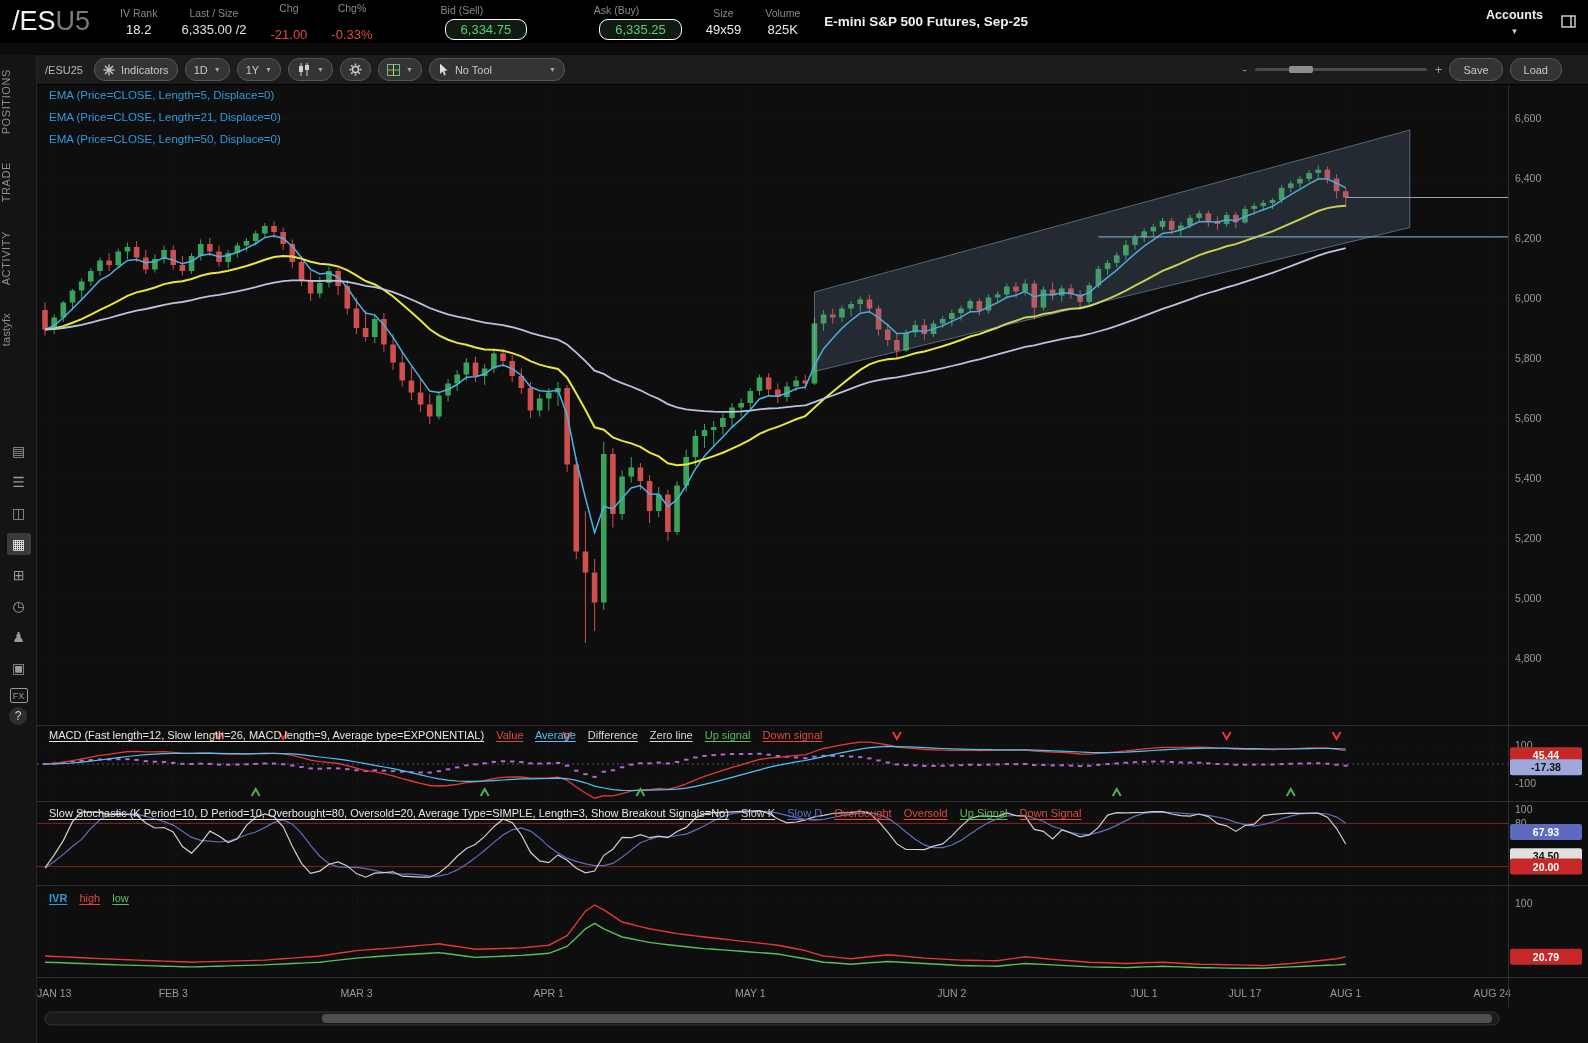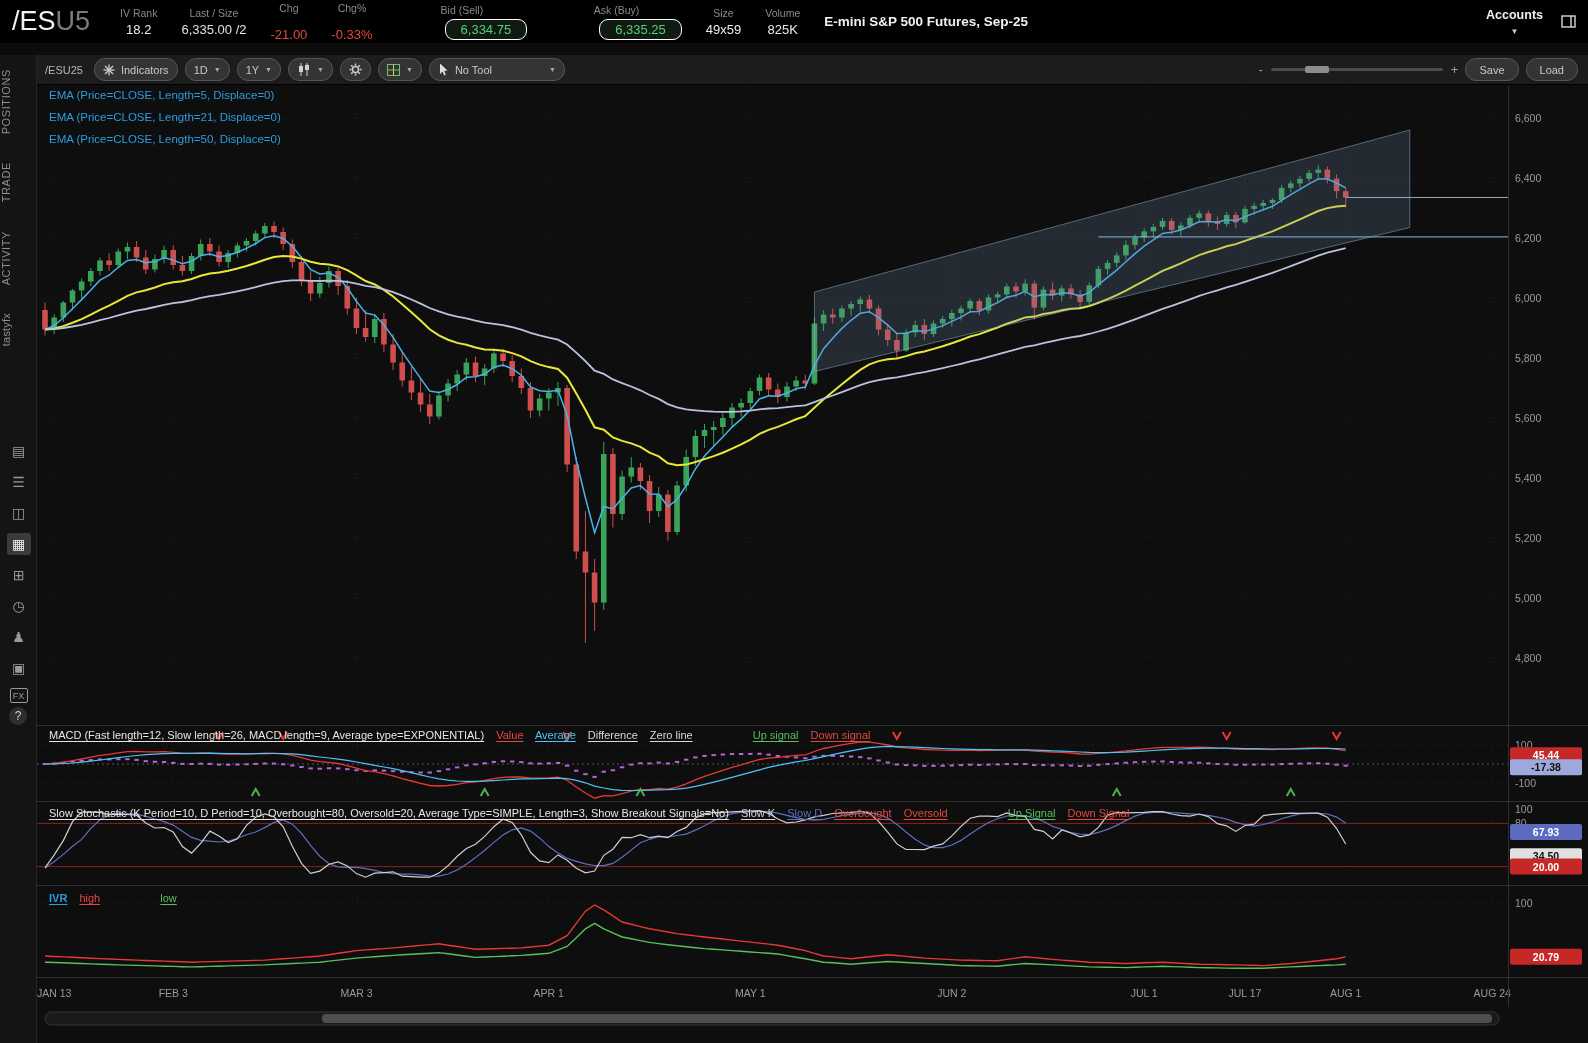--- a/index.html
+++ b/index.html
@@ -45,21 +45,21 @@
   
   .chart-area{position:absolute;left:37px;top:85px;width:1551px;height:958px;background:#0e0e0e;}
   .chart-area svg{position:absolute;left:0;top:0;}
   .axlbl{fill:#9a9a9a;font-family:"Liberation Sans",sans-serif;font-size:10.5px;}
   .bublbl{font-family:"Liberation Sans",sans-serif;font-size:10.5px;font-weight:bold;}
 
   .legend{position:absolute;font-size:11px;white-space:nowrap;pointer-events:none;}
   .ema-lbl{color:#2b9ce0;font-size:11.5px;text-align:center;}
   .lg-title{color:#e6e6e6;text-decoration:underline;text-underline-offset:2px;margin-right:9px;}
   .lg{text-decoration:underline;text-underline-offset:2px;margin-right:9px;}
-  .c-red{color:#e04a3f;} .c-blue{color:#4fc3f7;} .c-gray{color:#d8d8d8;} .c-green{color:#5abf5a;margin-left:48px;} .c-dblue{color:#5d6fc0;} .c-ivr{color:#2b9ce0;text-decoration:underline;text-underline-offset:2px;margin-right:9px;font-weight:bold;}
+  .c-red{color:#e04a3f;} .c-blue{color:#4fc3f7;} .c-gray{color:#d8d8d8;} .c-green{color:#5abf5a;} .c-dblue{color:#5d6fc0;} .c-ivr{color:#2b9ce0;text-decoration:underline;text-underline-offset:2px;margin-right:9px;font-weight:bold;}
 </style>
 </head>
 <body>
 
 <div class="app">
 
   <div class="header">
     <div class="sym">
       <span class="root">/ES</span>
       <span class="suffix">U5</span>
@@ -201,21 +201,21 @@
       <span class="caret" style="margin-left:auto;">▼</span>
     </div>
     <div class="zoom">
       <span class="zchar">-</span>
       <div class="ztrack">
           <div class="zthumb"></div>
         </div>
       <span class="zchar">+</span>
     </div>
     <div class="tbtn" style="padding:0 13px;">Save</div>
-    <div class="tbtn" style="padding:0 13px;margin-right:2px;">Load</div>
+    <div class="tbtn" style="padding:0 13px;margin-right:18px;">Load</div>
   </div>
 
   <div class="chart-area">
     <svg id="chart-svg" width="1551" height="958">
         <line x1="0" y1="573" x2="1471" y2="573" stroke="#232323" stroke-dasharray="1,3"></line>
         <text x="1478" y="577" class="axlbl">4,800</text>
         <line x1="0" y1="513" x2="1471" y2="513" stroke="#232323" stroke-dasharray="1,3"></line>
         <text x="1478" y="517" class="axlbl">5,000</text>
         <line x1="0" y1="453" x2="1471" y2="453" stroke="#232323" stroke-dasharray="1,3"></line>
         <text x="1478" y="457" class="axlbl">5,200</text>

